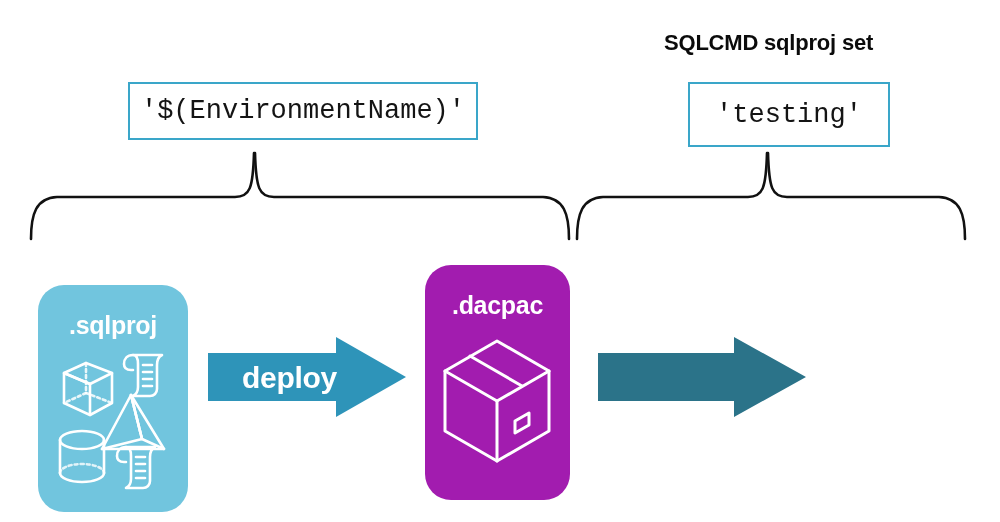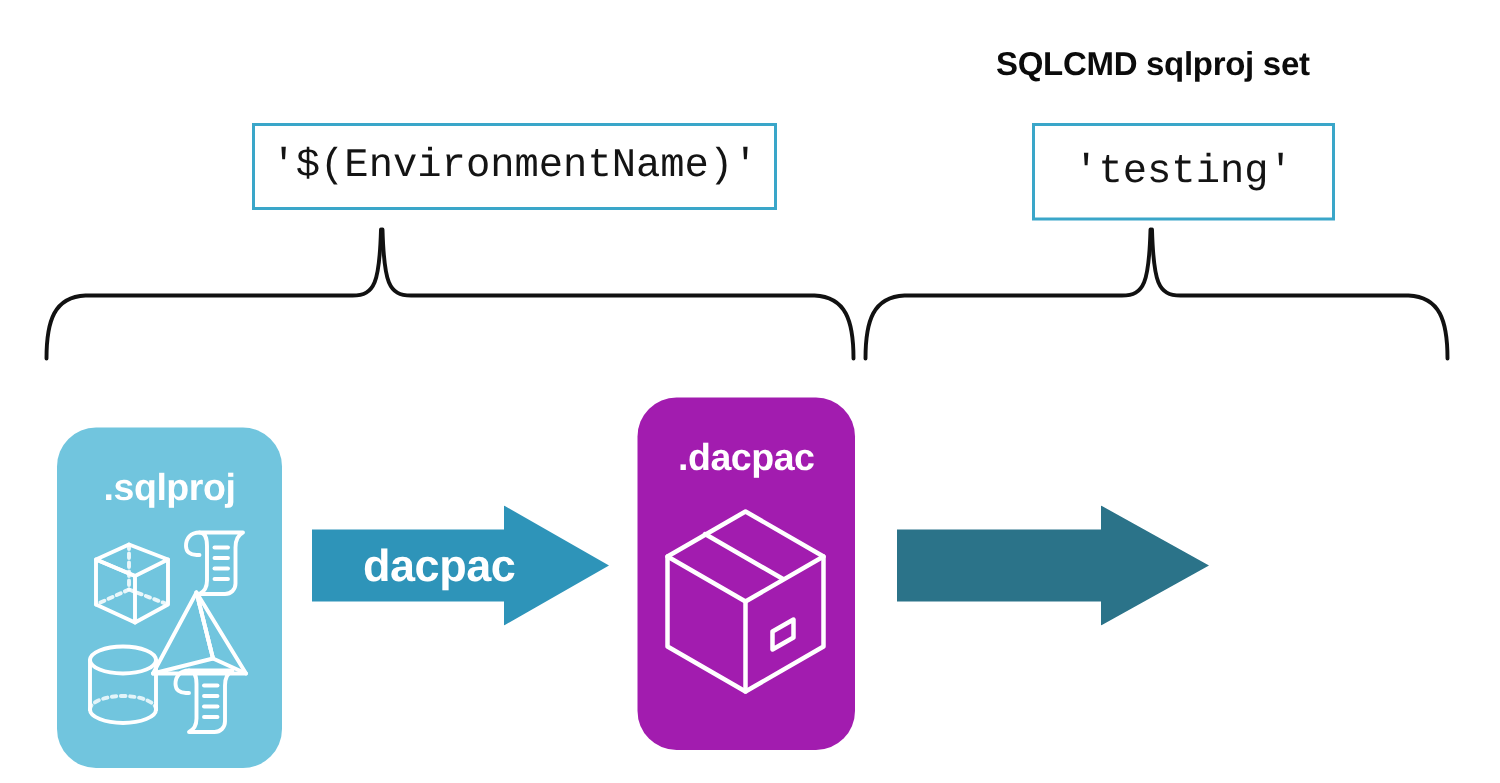--- a/index.html
+++ b/index.html
@@ -45,21 +45,21 @@
     background: #ffffff;
     display: flex;
     align-items: center;
     justify-content: center;
     font-family: "Liberation Mono", monospace;
     font-size: 27px;
     color: #141414;
     letter-spacing: 0px;
     white-space: nowrap;
   }
-  .value-box-left  { left: 128px; top: 82px; width: 350px; height: 58px; margin-left: 40px; }
+  .value-box-left  { left: 128px; top: 82px; width: 350px; height: 58px; }
   .value-box-right { left: 688px; top: 82px; width: 202px; height: 65px; }
 
   
   .brace-layer {
     position: absolute;
     left: 0; top: 140px;
     width: 1000px;
     height: 130px;
   }
 
@@ -206,21 +206,21 @@
           </g>
         </g>
       </svg>
     </div>
   </div>
 
   <div class="arrow arrow-build">
     <svg viewBox="0 0 198 80" xmlns="http://www.w3.org/2000/svg" preserveAspectRatio="none">
       <polygon points="0,16 128,16 128,0 198,40 128,80 128,64 0,64" fill="#2e94b9"></polygon>
     </svg>
-    <div class="arrow-label" style="left: 34px; top: 24px;">dacpac</div>
+    <div class="arrow-label" style="left: 34px; top: 24px;">deploy</div>
   </div>
 
   <div class="card card-dacpac">
     <div class="card-title">.dacpac</div>
     <div class="card-art">
       <svg viewBox="0 0 145 160" xmlns="http://www.w3.org/2000/svg">
         <g fill="none" stroke="#ffffff" stroke-width="3" stroke-linejoin="round" stroke-linecap="round">
 
           <path d="M 20 48 L 72 18 L 124 48 L 124 108 L 72 138 L 20 108 Z"></path>
 

